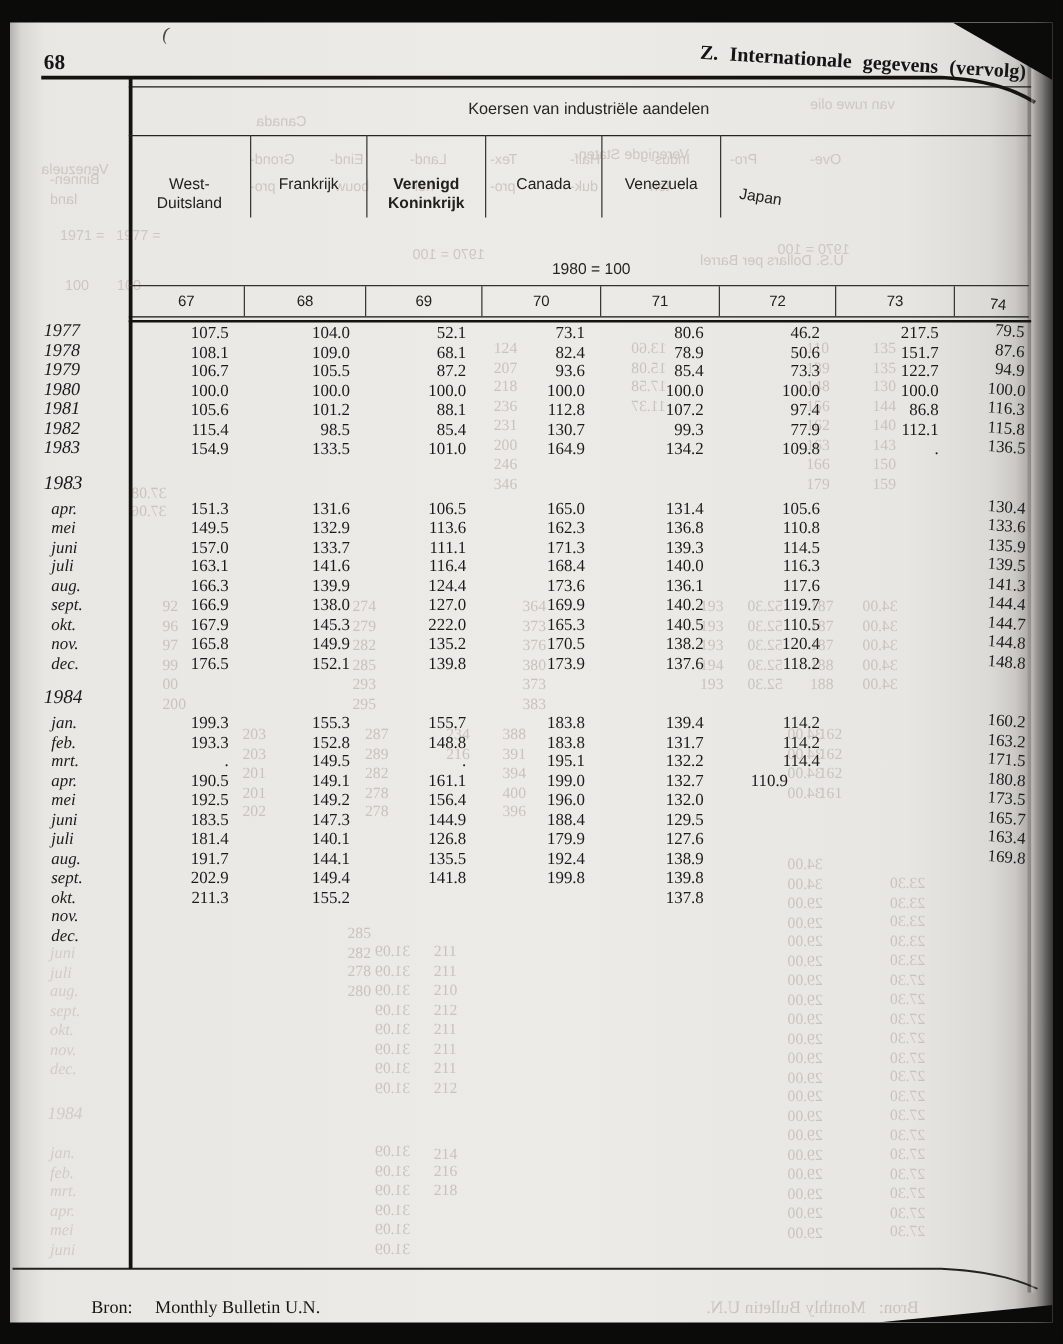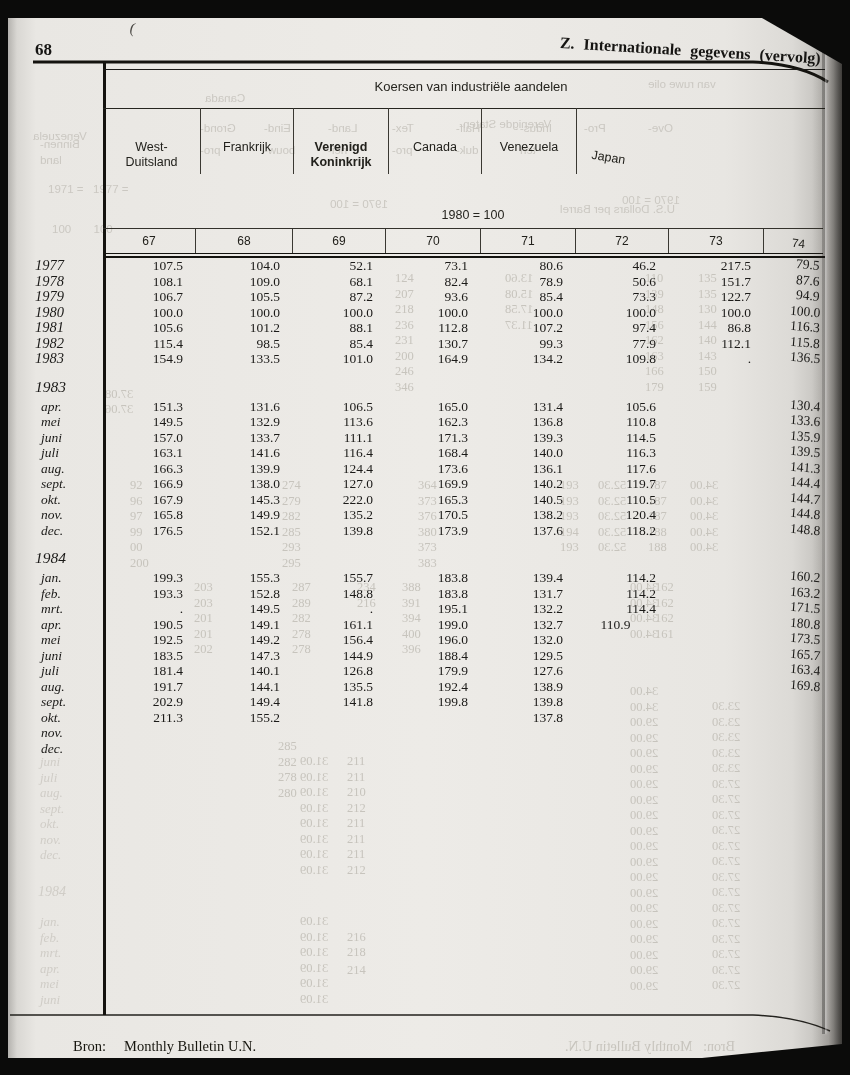--- a/index.html
+++ b/index.html
@@ -231,21 +231,21 @@
       <span class="gh " style="left: 339px; top: 799px;">211</span>
       <span class="gh " style="left: 339px; top: 814.5px;">211</span>
       <span class="gh " style="left: 339px; top: 830px;">211</span>
       <span class="gh " style="left: 339px; top: 845.5px;">212</span>
       <span class="gh  mir" style="left: 292px; top: 897px;">31.09</span>
       <span class="gh  mir" style="left: 292px; top: 912.5px;">31.09</span>
       <span class="gh  mir" style="left: 292px; top: 928px;">31.09</span>
       <span class="gh  mir" style="left: 292px; top: 943.5px;">31.09</span>
       <span class="gh  mir" style="left: 292px; top: 959px;">31.09</span>
       <span class="gh  mir" style="left: 292px; top: 974.5px;">31.09</span>
-      <span class="gh " style="left: 339px; top: 946px;">214</span>
+      <span class="gh " style="left: 339px; top: 899px;">214</span>
       <span class="gh " style="left: 339px; top: 912.5px;">216</span>
       <span class="gh " style="left: 339px; top: 928px;">218</span>
       <span class="gh  mir" style="left: 622px; top: 667px;">34.00</span>
       <span class="gh  mir" style="left: 622px; top: 682.5px;">34.00</span>
       <span class="gh  mir" style="left: 622px; top: 698px;">29.00</span>
       <span class="gh  mir" style="left: 622px; top: 713.5px;">29.00</span>
       <span class="gh  mir" style="left: 622px; top: 729px;">29.00</span>
       <span class="gh  mir" style="left: 622px; top: 744.5px;">29.00</span>
       <span class="gh  mir" style="left: 622px; top: 760px;">29.00</span>
       <span class="gh  mir" style="left: 622px; top: 775.5px;">29.00</span>

